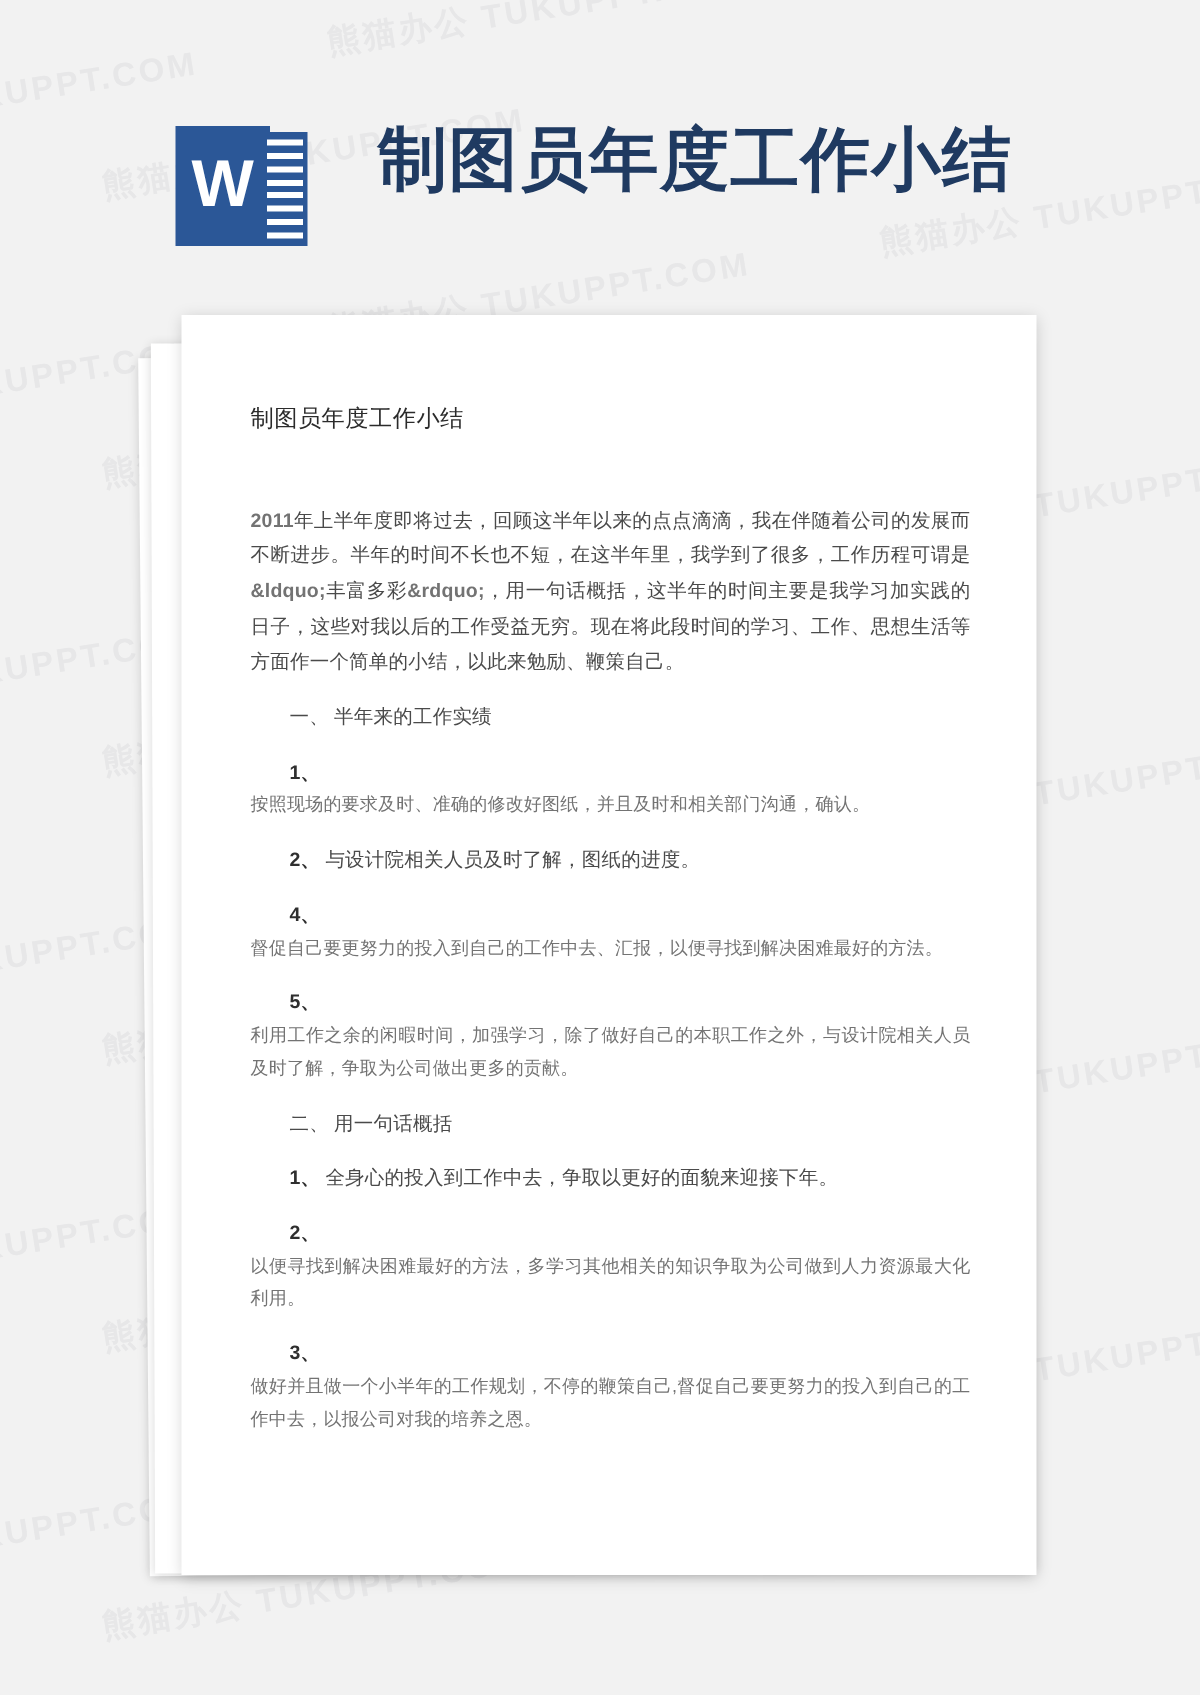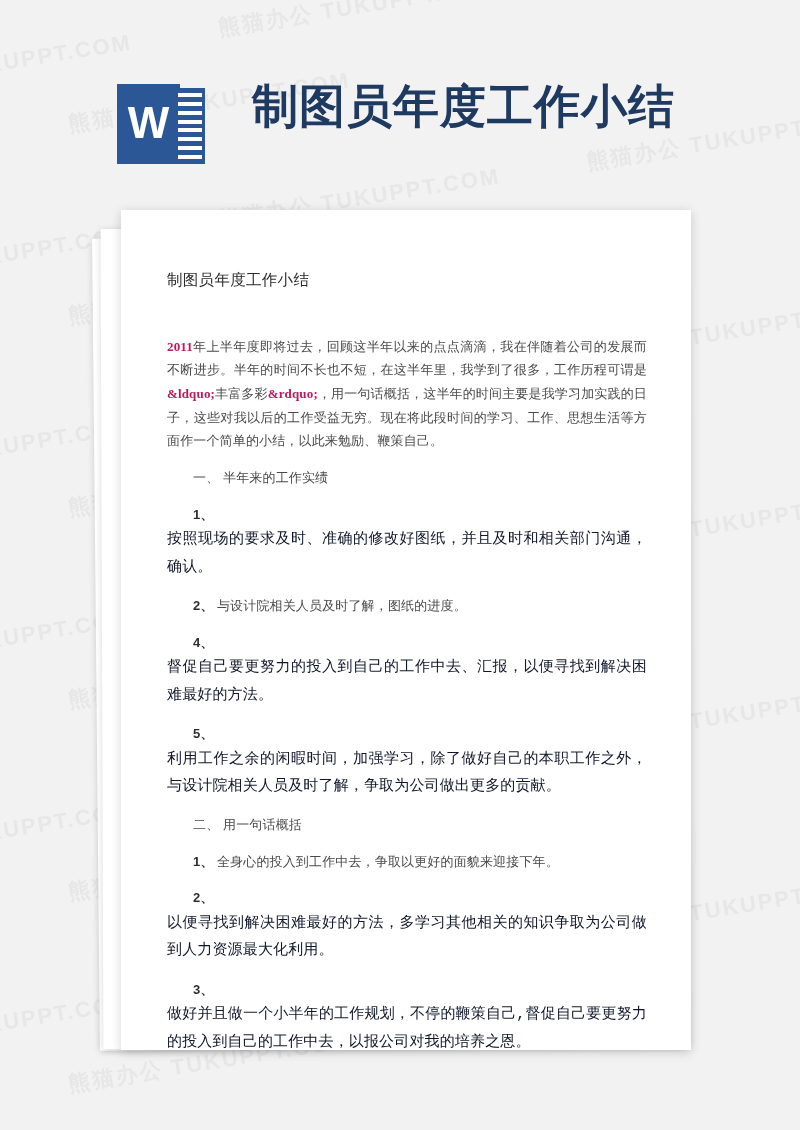--- a/index.html
+++ b/index.html
@@ -153,50 +153,50 @@
     font-family:"Liberation Serif","DejaVu Serif",serif;
     font-size:13px;
     line-height:1.82;
     color:#4a4a4a;
     text-align:justify;
     letter-spacing:0.15px;
     margin-bottom:13px;
   }
   .para.flush  { text-indent:0; }
   .para .lead {
-    font-family:Liberation Serif, serif;
-    font-weight:700;
-    color:#be185d;
+    font-family:Liberation Sans, sans-serif;
+    font-weight:700;
+    color:#737373;
   }
   .num-line {
     font-family:"Liberation Serif","DejaVu Serif",serif;
     font-size:13px;
     line-height:1.82;
     color:#4a4a4a;
     text-indent:2em;
     letter-spacing:0.15px;
   }
   .num-line .lead {
     font-family:"Liberation Sans","DejaVu Sans",sans-serif;
     font-weight:700;
     color:#2f2f2f;
   }
   .num-block { margin-bottom:13px; }
   .num-block .num-line { margin-bottom:0; }
   .num-block .body-line {
-    font-family:Liberation Mono, monospace;
-    font-size:15px;
-    line-height:1.82;
-    color:#0f172a;
+    font-family:Liberation Sans, sans-serif;
+    font-size:12px;
+    line-height:1.82;
+    color:#737373;
     text-align:justify;
     text-indent:0;
     letter-spacing:0.15px;
   }
   .section-head {
-    font-family:Liberation Sans, sans-serif;
+    font-family:Liberation Serif, serif;
     font-size:13px;
     line-height:1.82;
     color:#4a4a4a;
     text-indent:2em;
     letter-spacing:0.15px;
     margin-bottom:13px;
   }
 </style>
 </head>
 <body>

